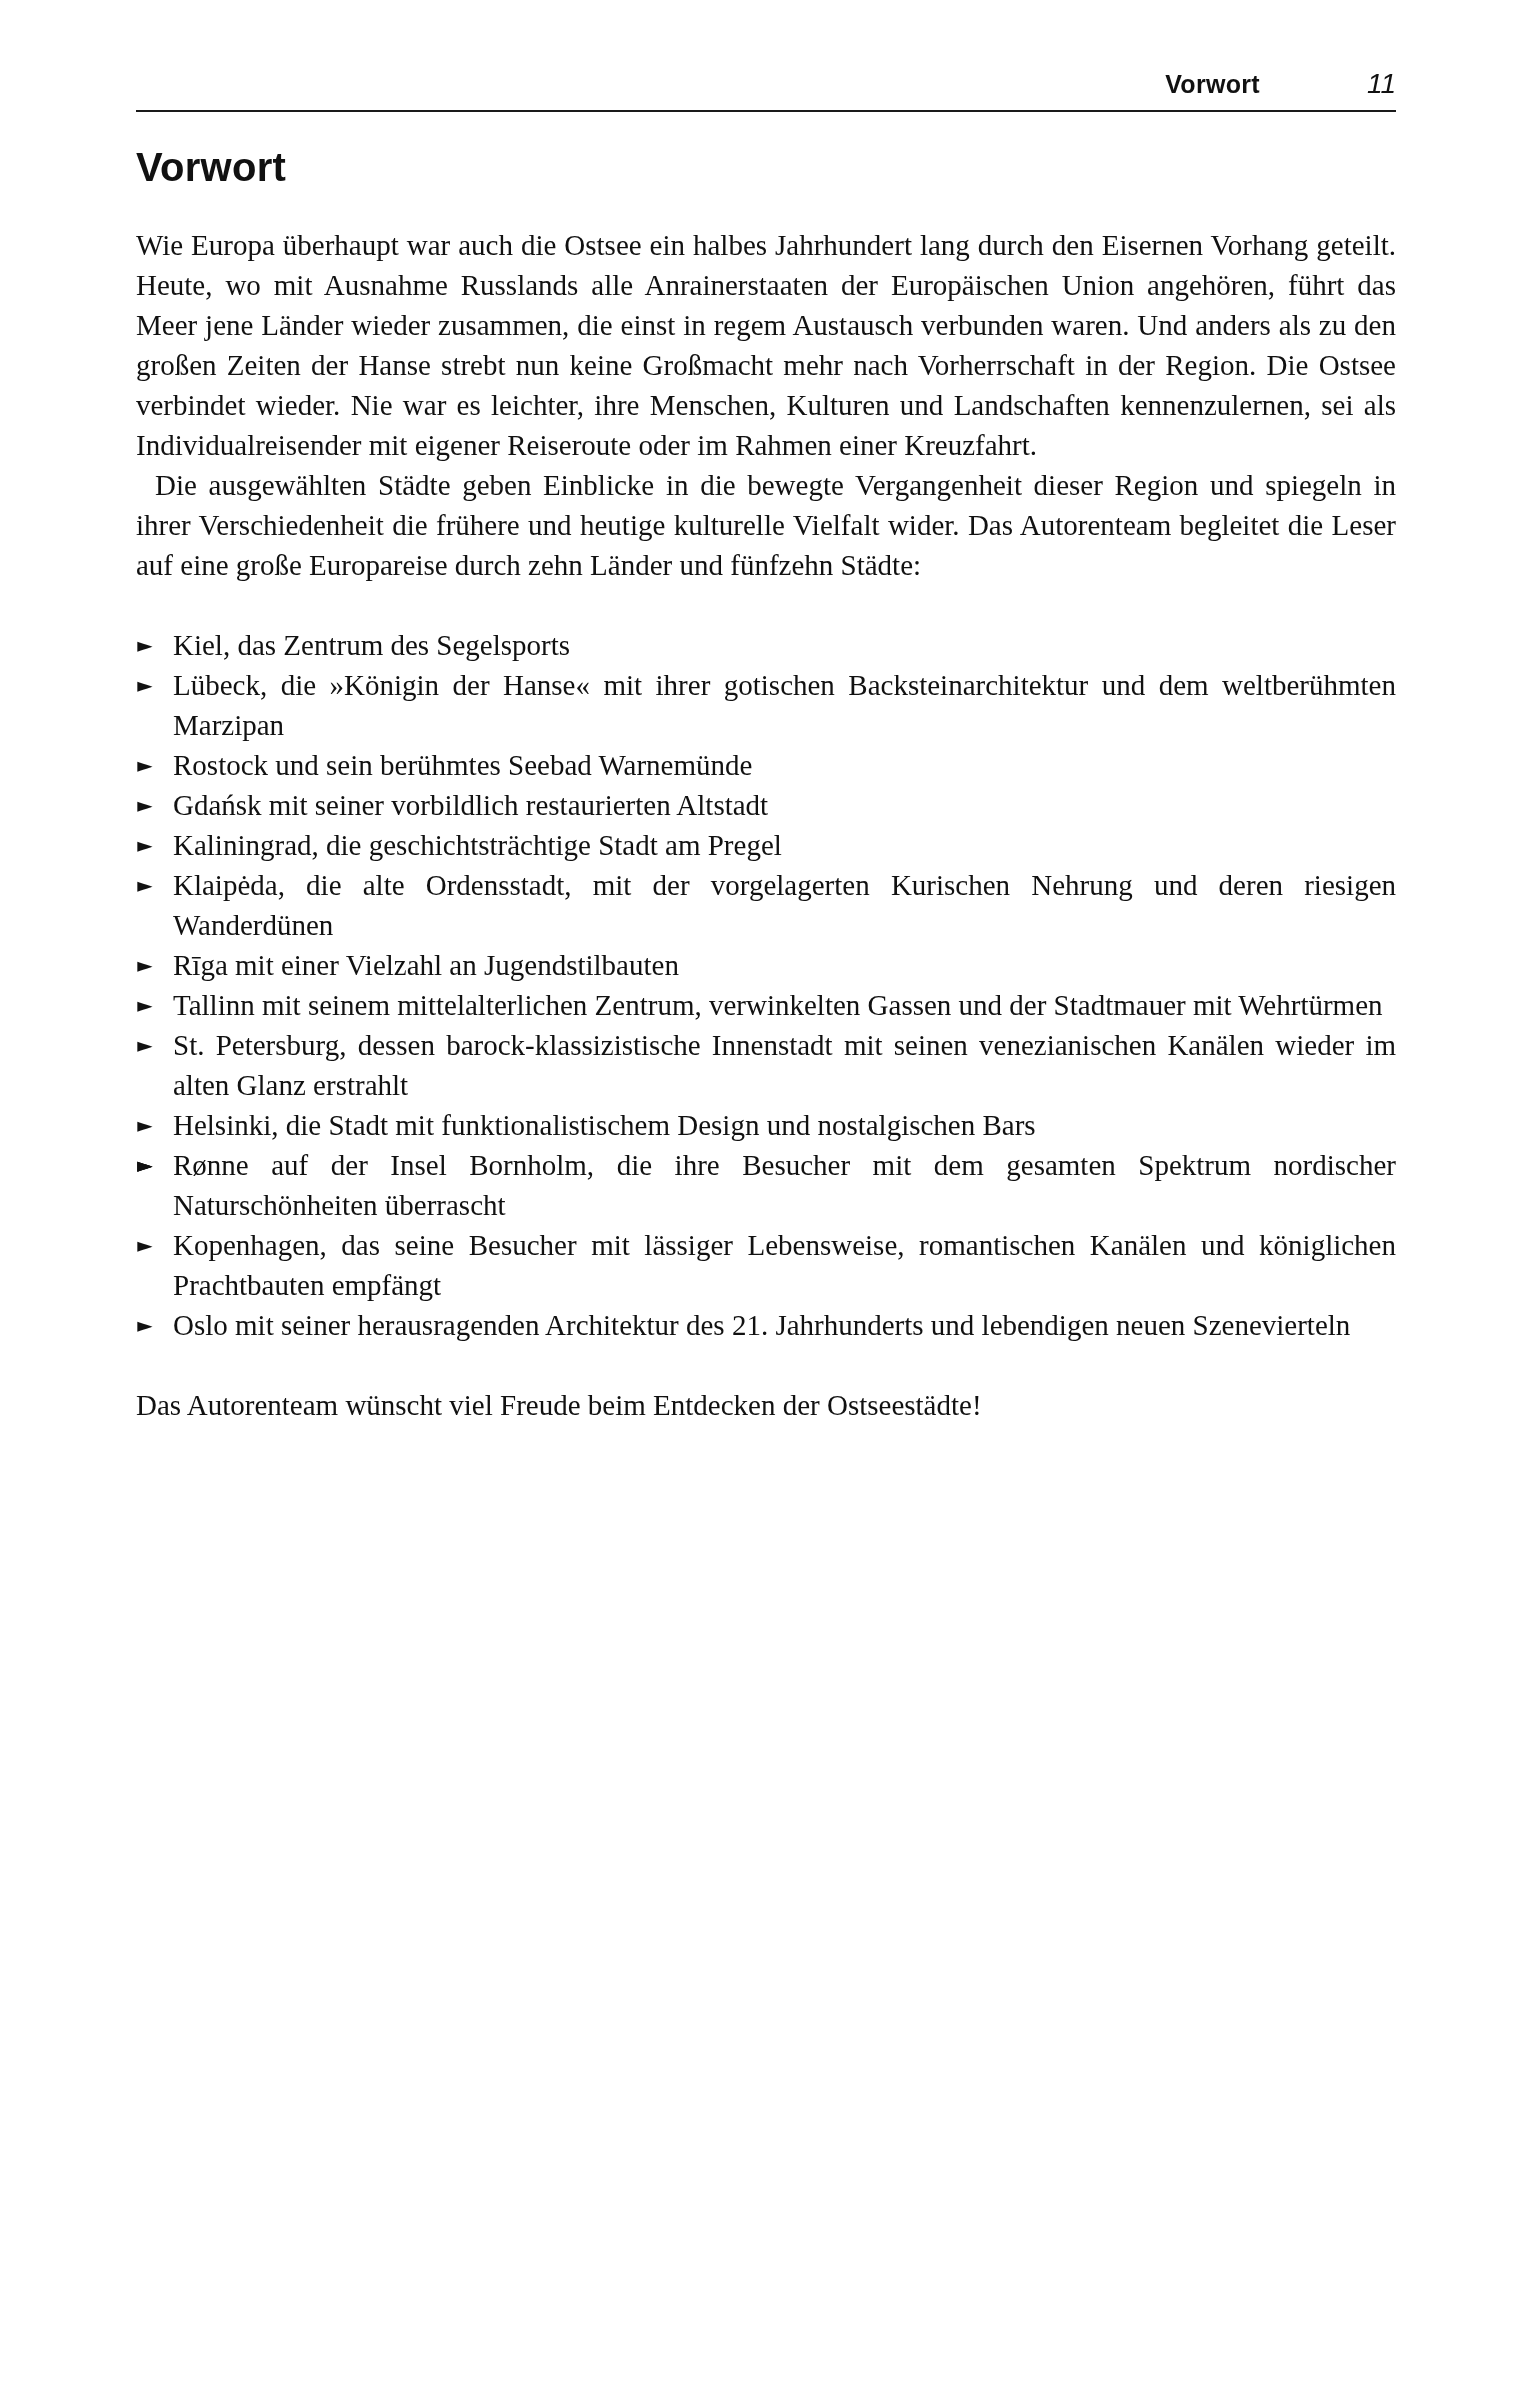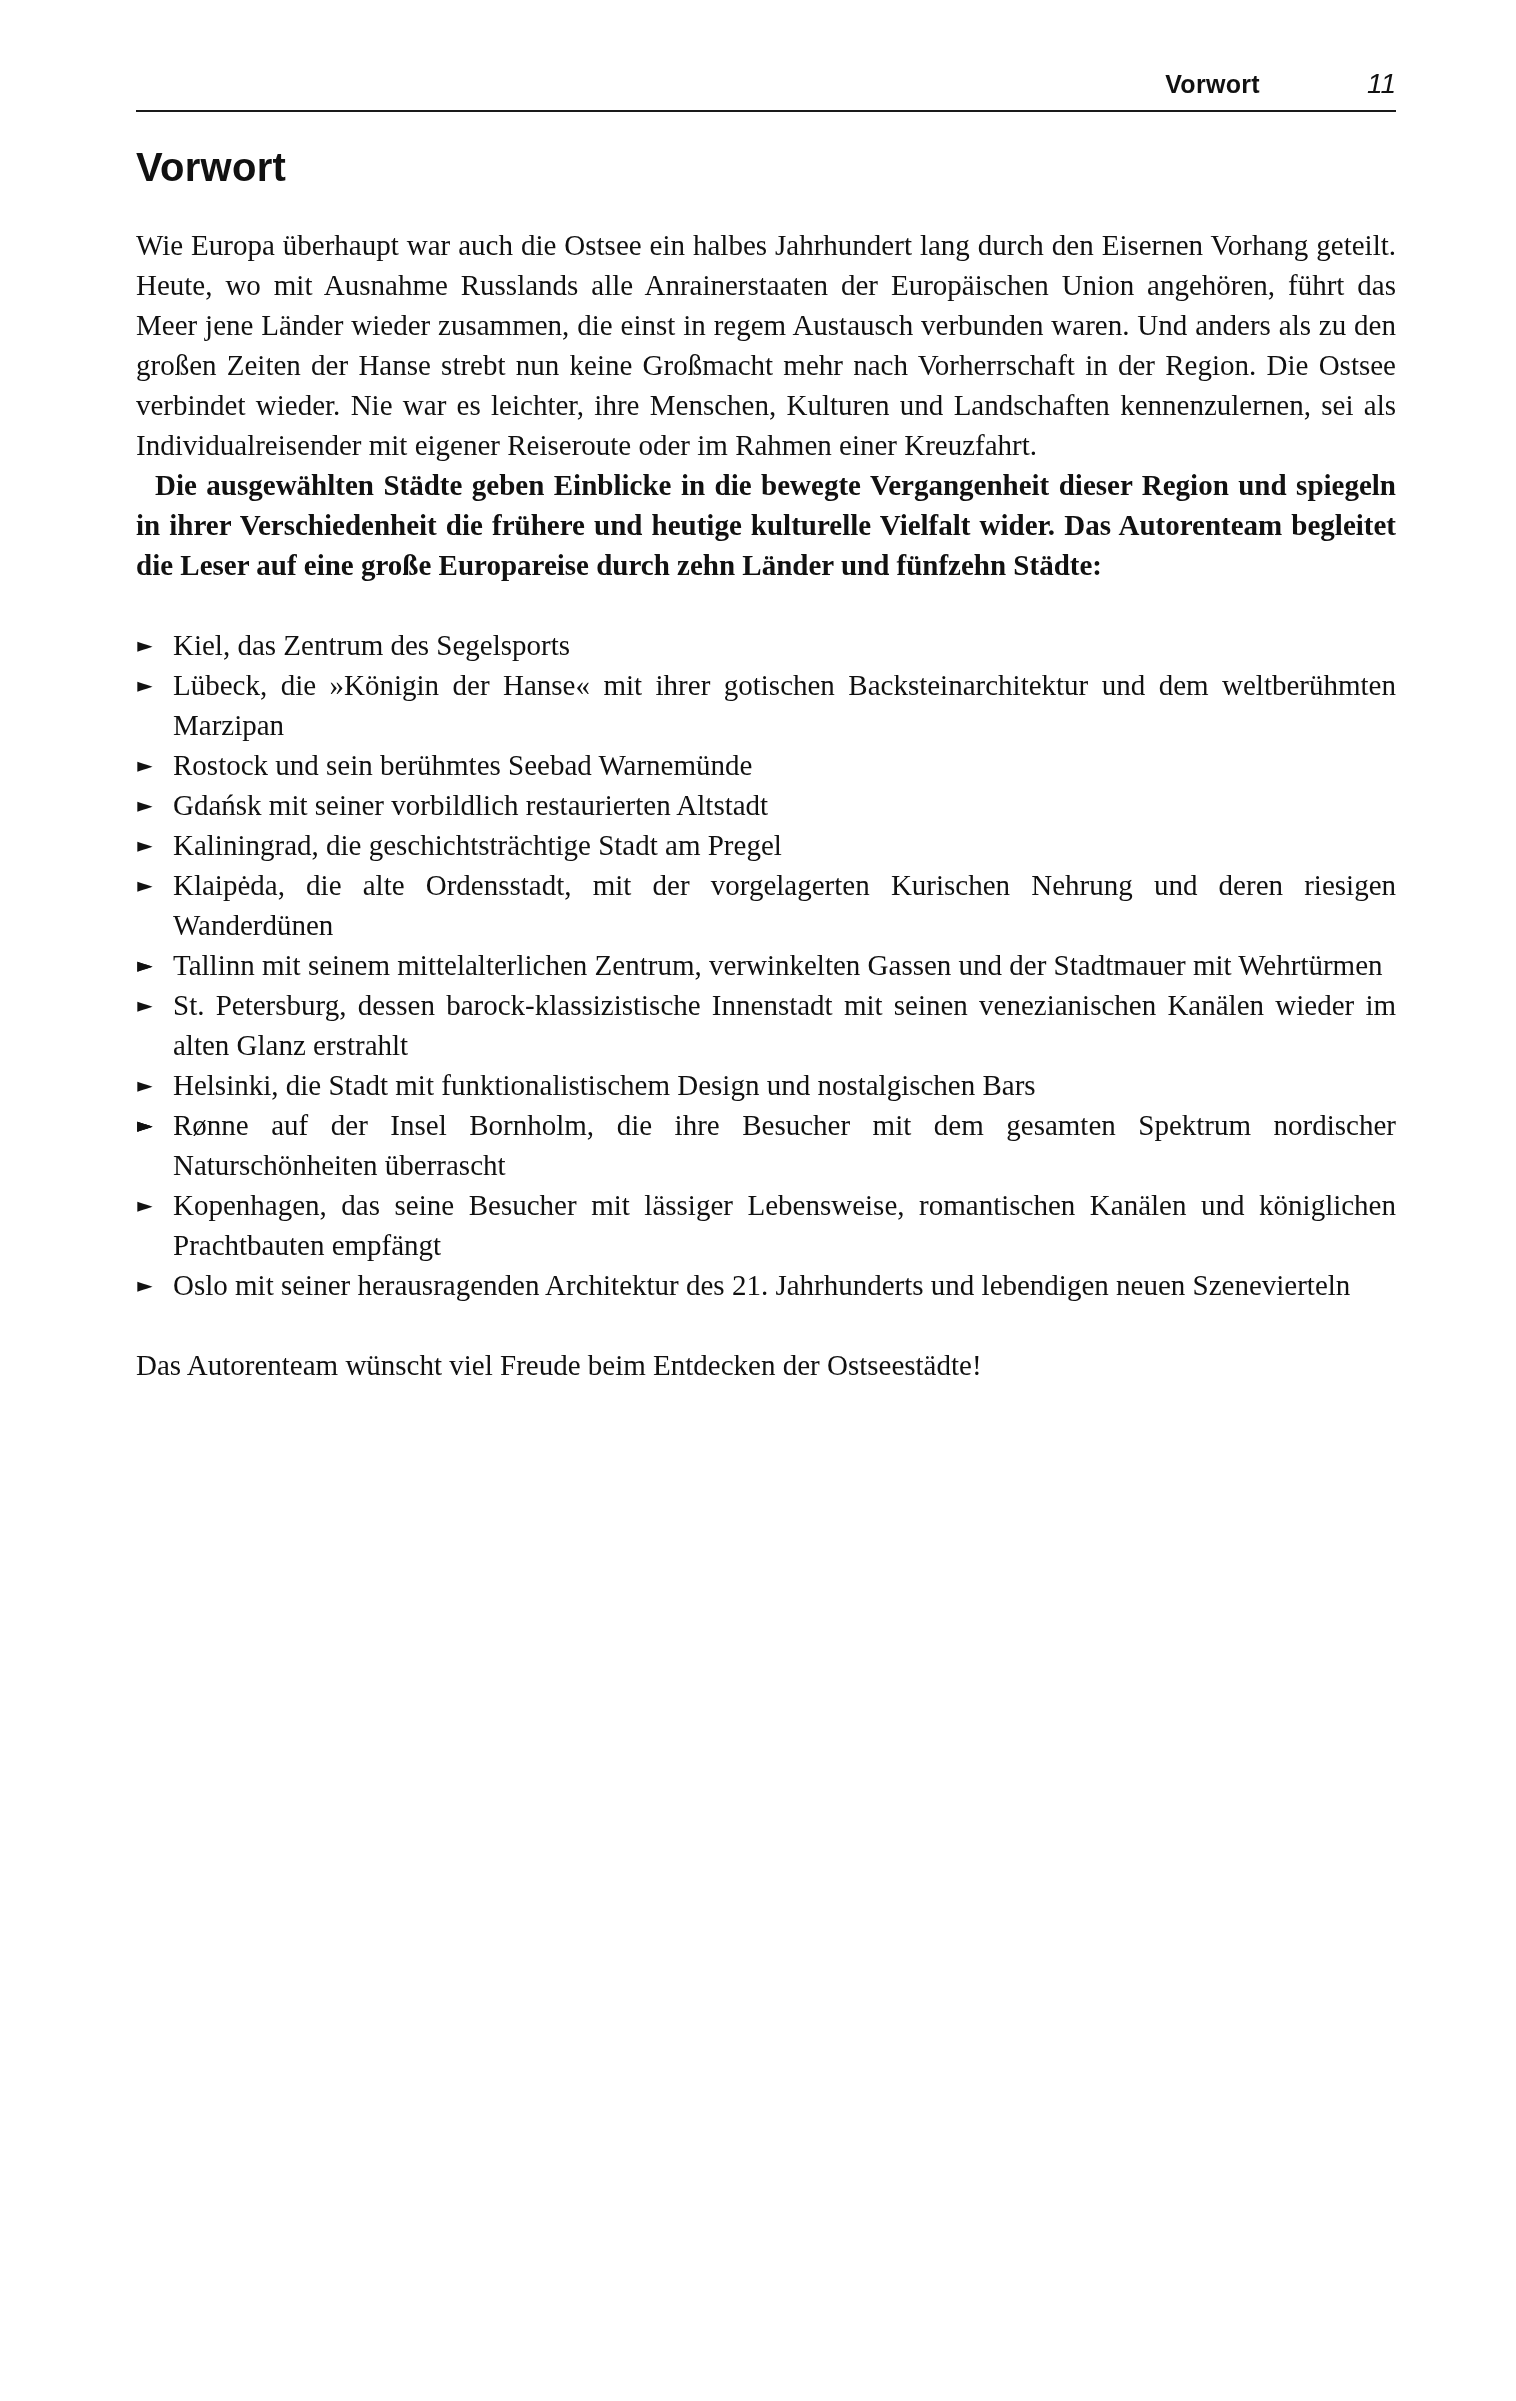--- a/index.html
+++ b/index.html
@@ -49,21 +49,21 @@
   }
   
   .body-text {
     font-size: 29px;
     line-height: 40px;
     text-align: justify;
     hyphens: auto;
     -webkit-hyphens: auto;
   }
   .p1 { margin-top: 35px; }
-  .p2 { text-indent: 19px; font-weight: bold; }
+  .p2 { text-indent: 19px; }
   
   .city-list {
     list-style: none;
     margin-top: 40px;
   }
   .city-item {
     position: relative;
     padding-left: 37px;
     font-size: 29px;
     line-height: 40px;
@@ -132,20 +132,21 @@
           <span class="item-text">Kaliningrad, die geschichtsträchtige Stadt am Pregel</span>
         </li>
 
         <li class="city-item">
           <span class="bullet">►</span>
           <span class="item-text">Klaipėda, die alte Ordensstadt, mit der vorgelagerten Kurischen Nehrung und deren riesigen Wanderdünen</span>
         </li>
 
         <li class="city-item">
           <span class="bullet">►</span>
+          <span class="item-text">Rīga mit einer Vielzahl an Jugendstilbauten</span>
         </li>
 
         <li class="city-item">
           <span class="bullet">►</span>
           <span class="item-text">Tallinn mit seinem mittelalterlichen Zentrum, verwinkelten Gassen und der Stadtmauer mit Wehrtürmen</span>
         </li>
 
         <li class="city-item">
           <span class="bullet">►</span>
           <span class="item-text">St. Petersburg, dessen barock-klassizistische Innenstadt mit seinen venezianischen Kanälen wieder im alten Glanz erstrahlt</span>

